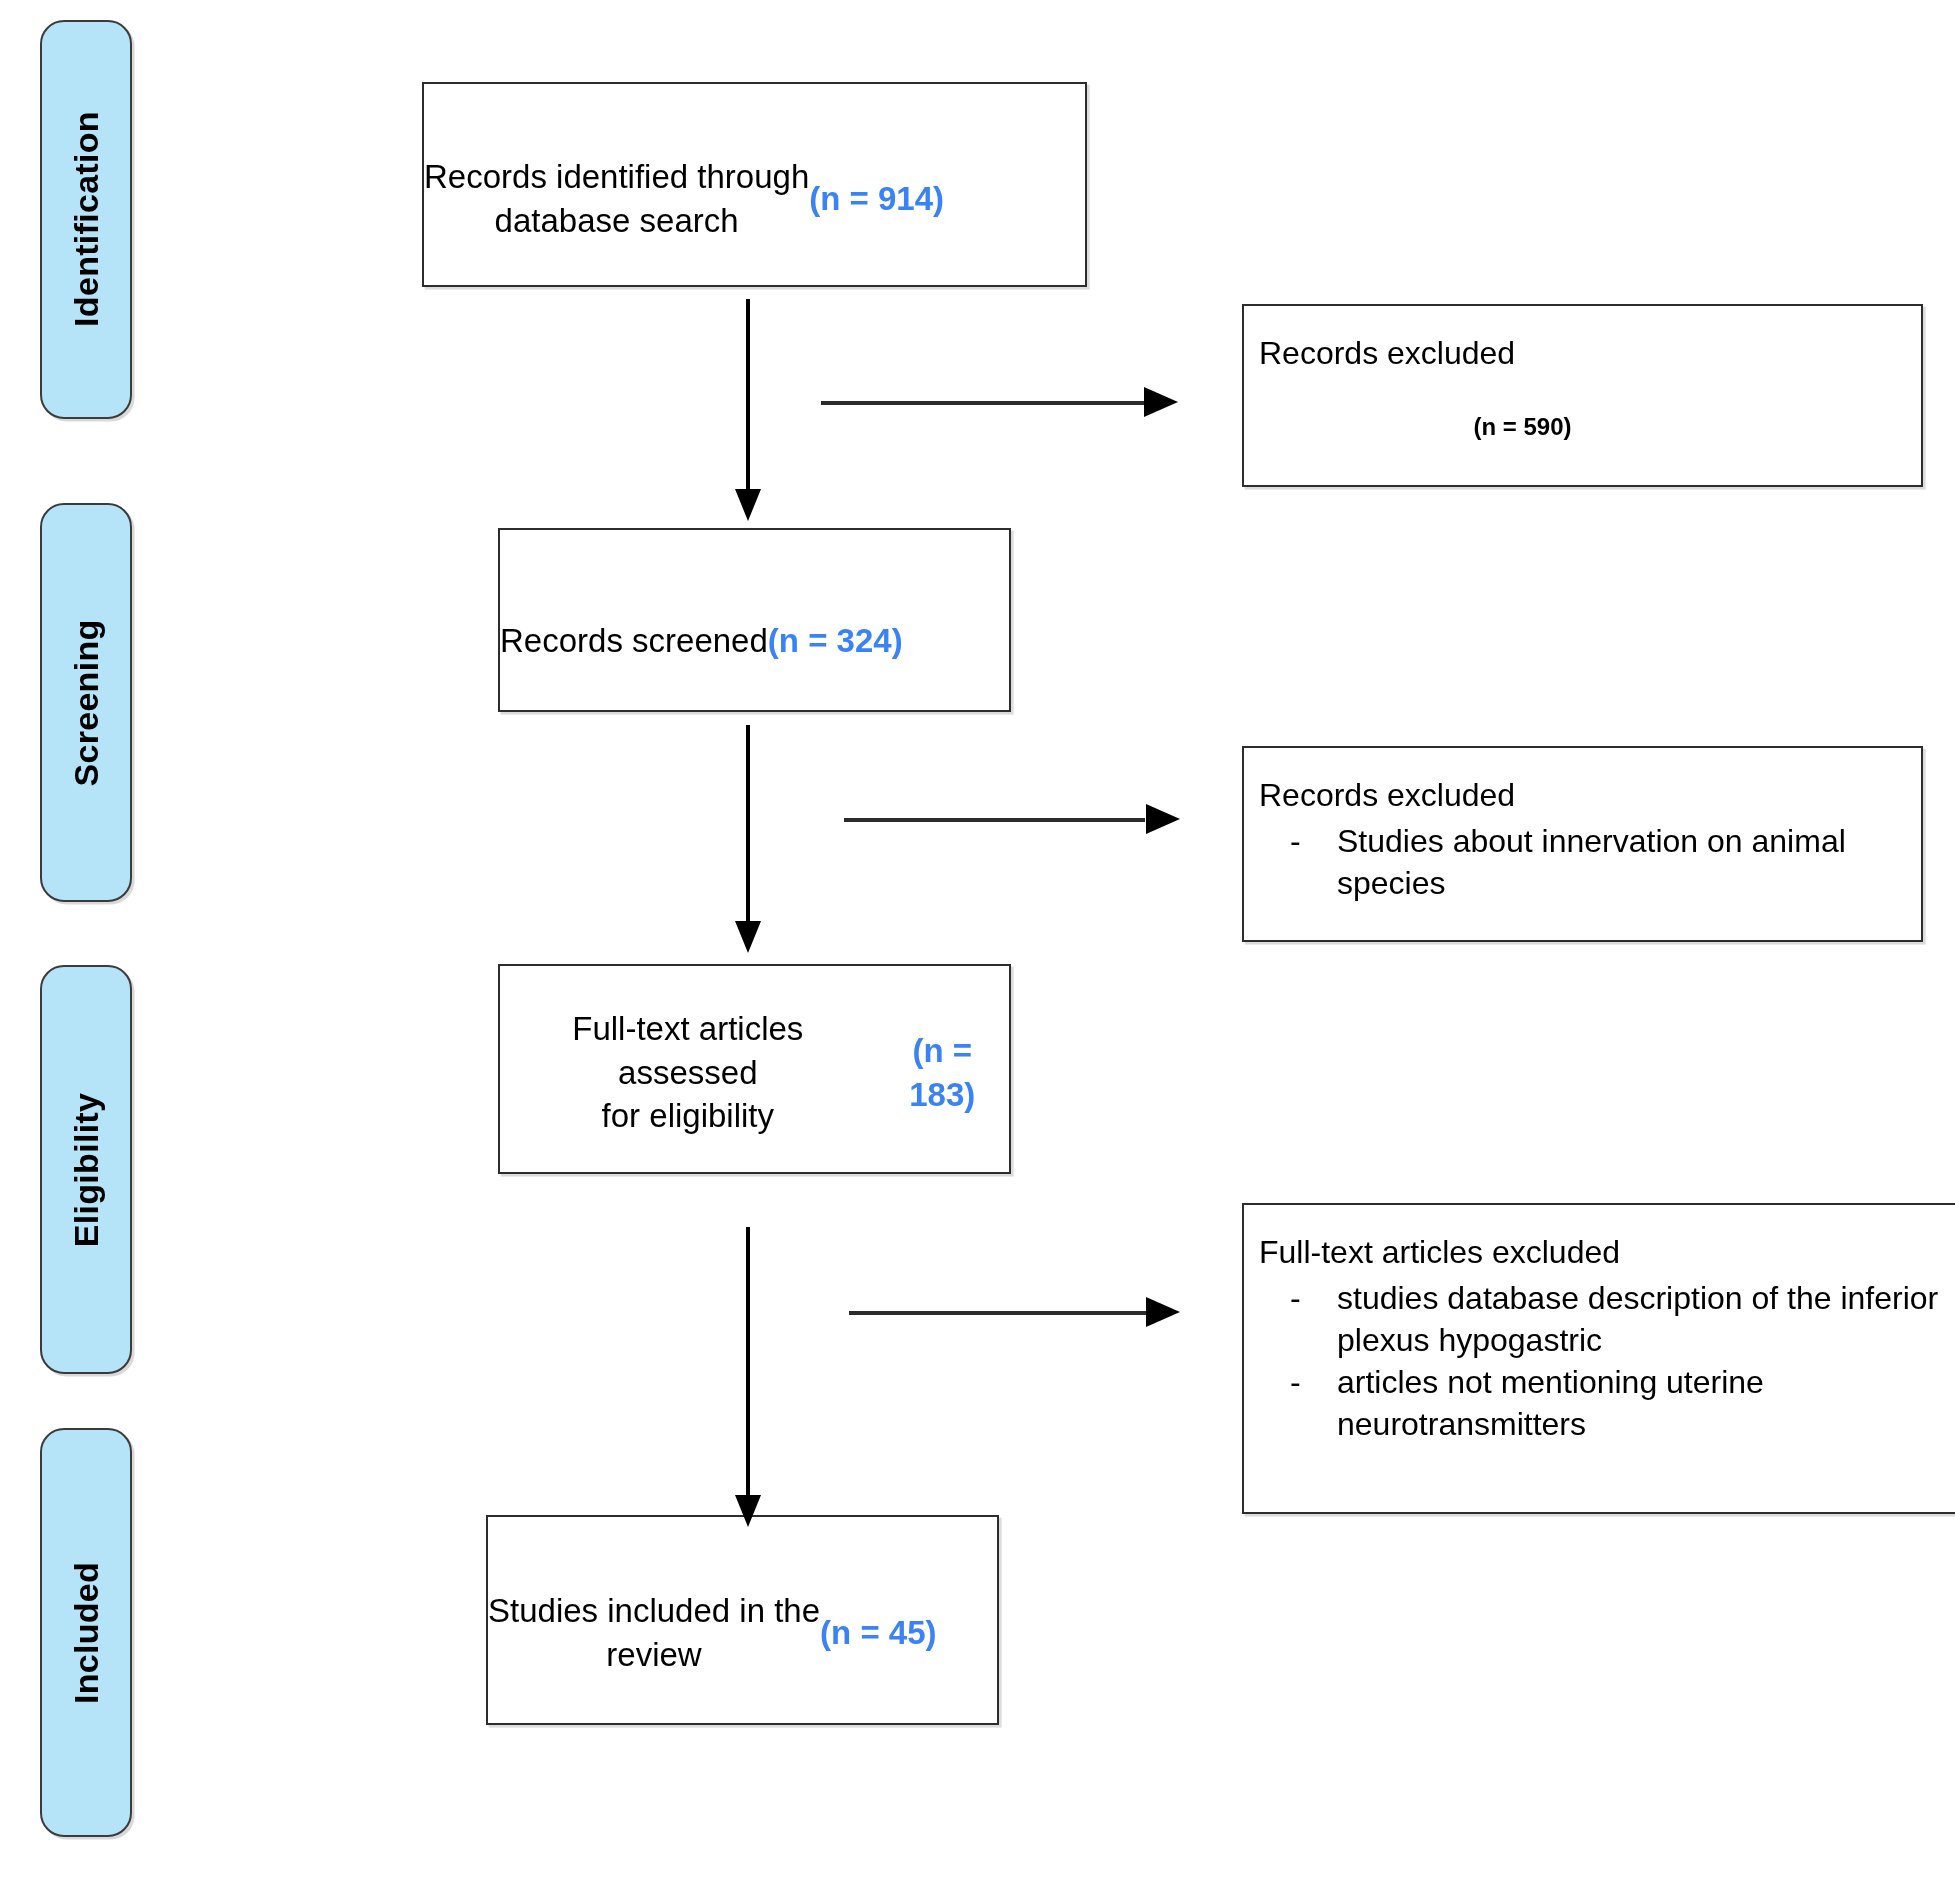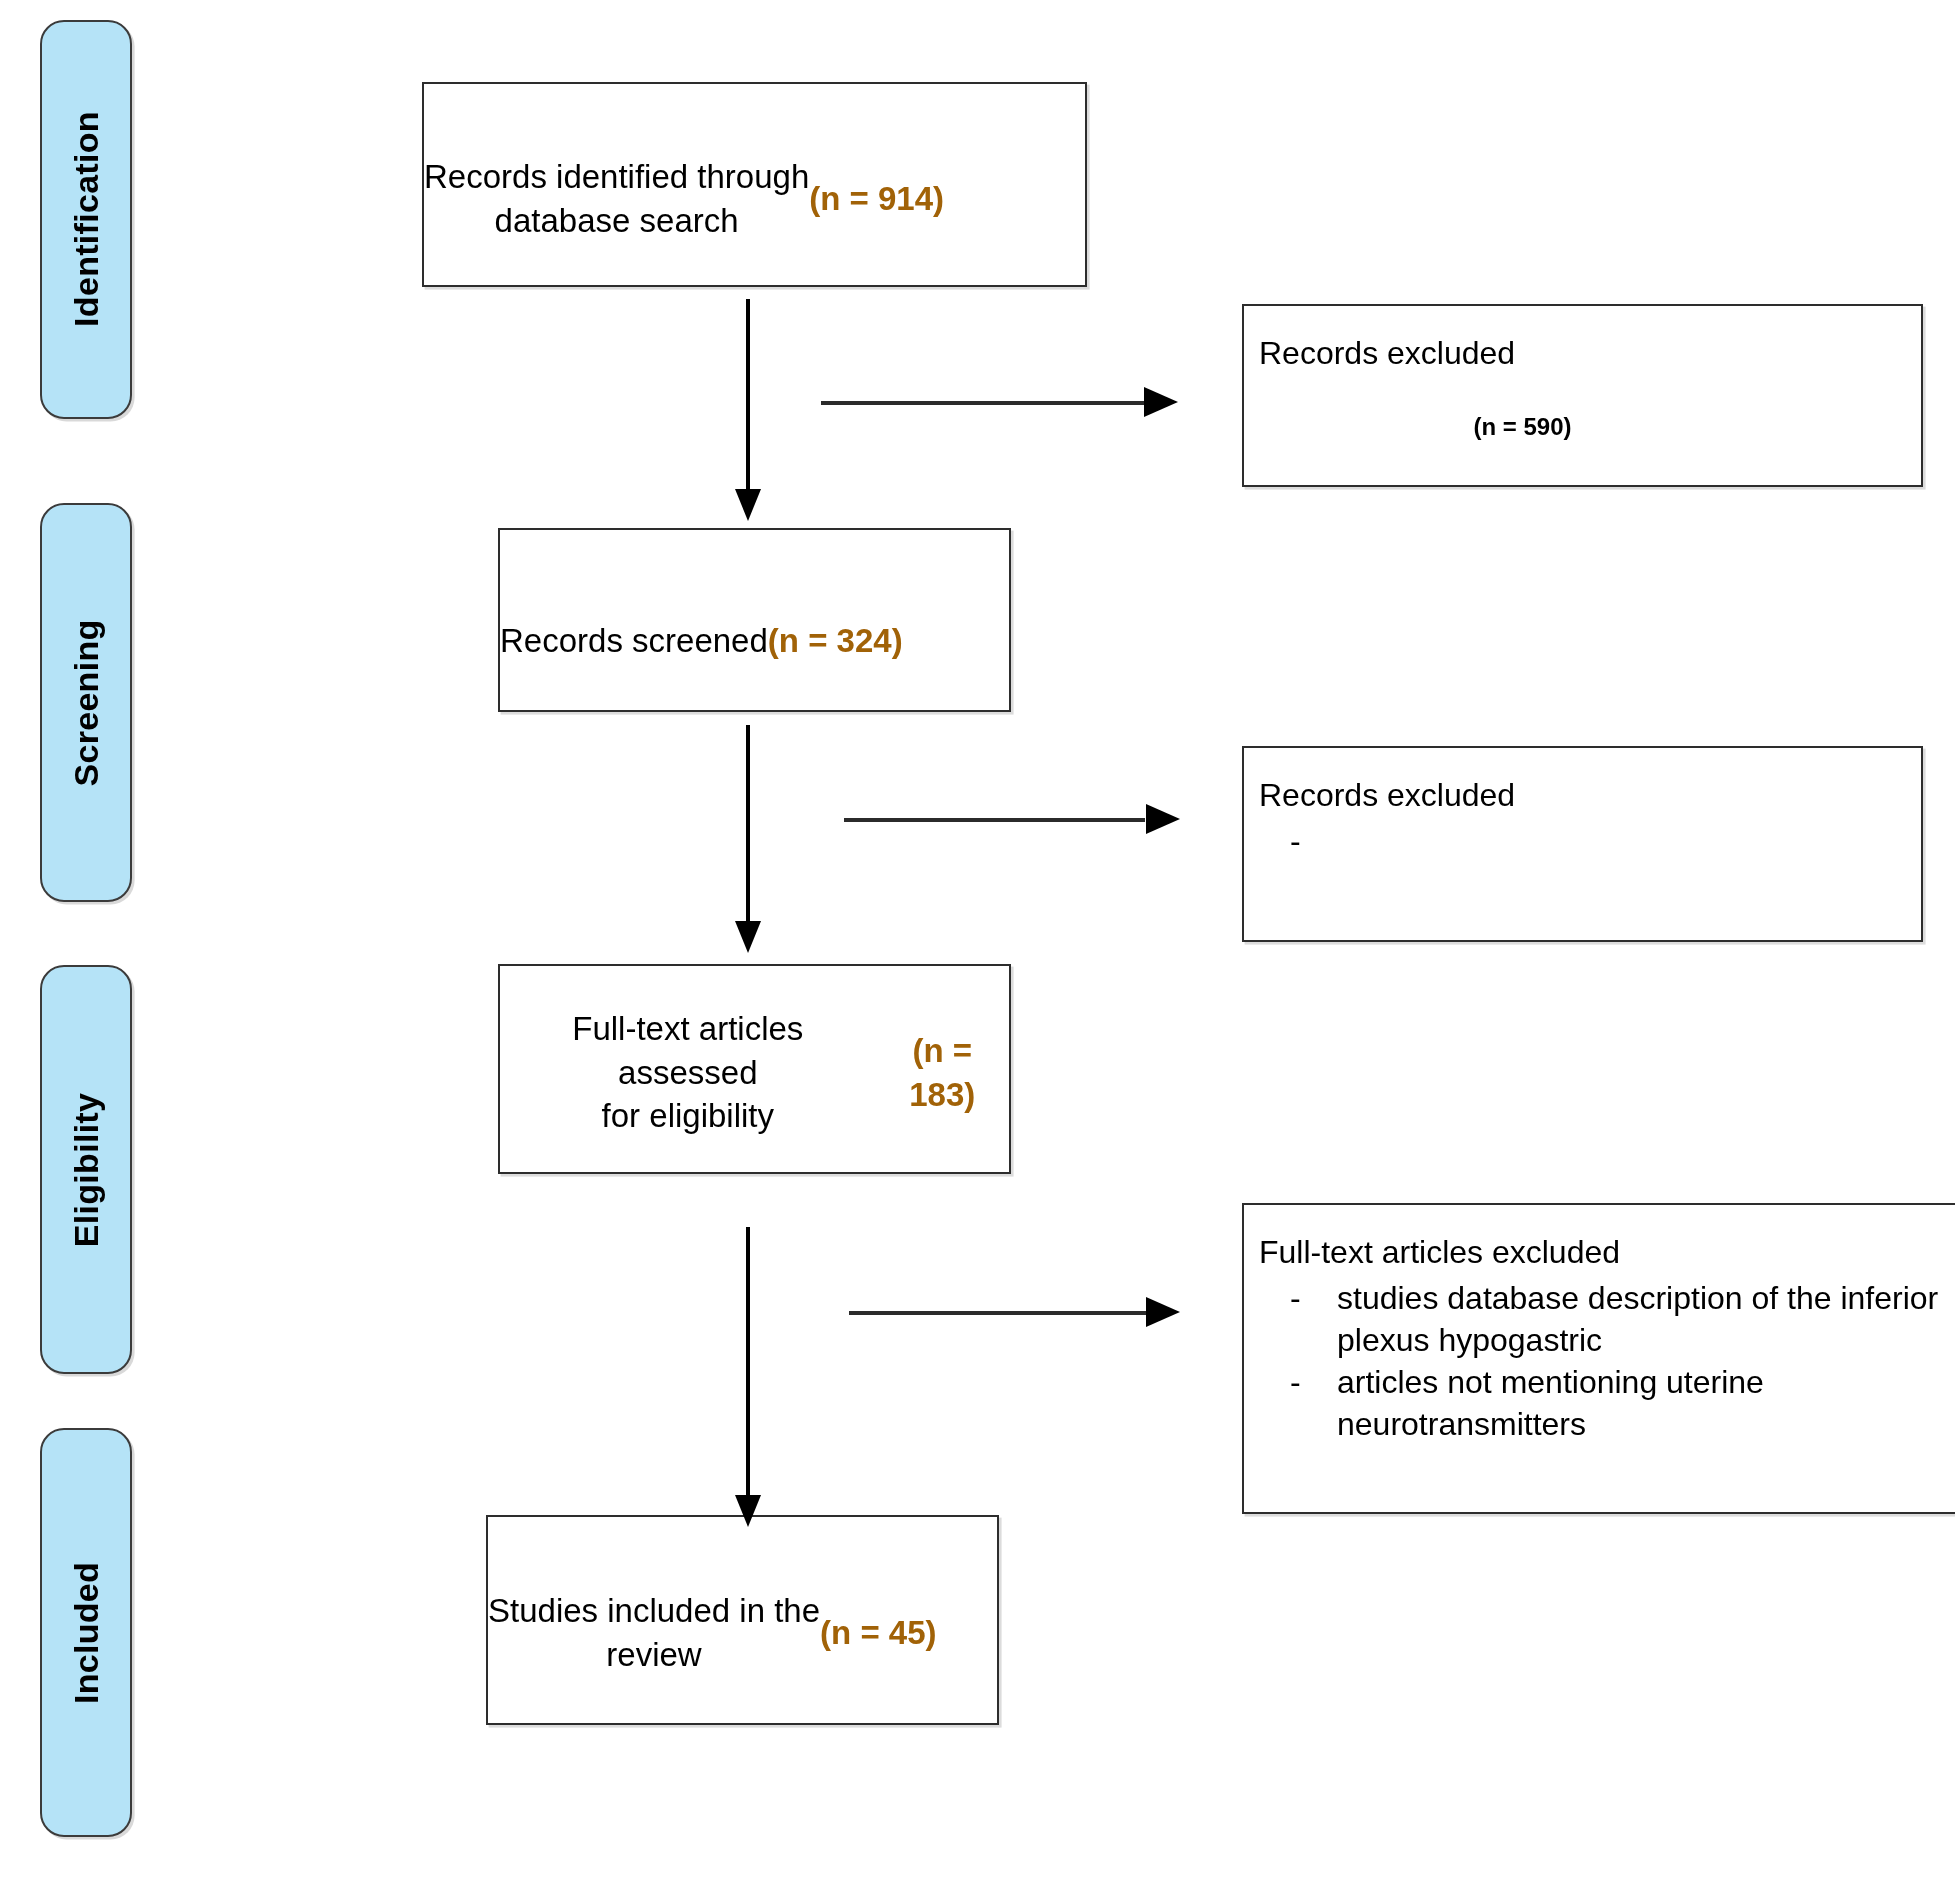--- a/index.html
+++ b/index.html
@@ -59,21 +59,21 @@
   .box-text {
     font-size: 33px;
     line-height: 1.32;
     color: #000000;
     text-align: center;
     white-space: pre-line;
   }
   .box-count {
     font-size: 33px;
     line-height: 1.32;
-    color: #a16207;
+    color: #3b82f6;
     font-weight: bold;
     text-align: center;
   }
 
   
   .flow-box.excluded {
     display: block;
     padding: 27px 21px 0 15px;
   }
   .excl-title {
@@ -206,20 +206,21 @@
   <div class="flow-box excluded" style="left:1242px; top:304px; width:681px; height:183px;">
     <div class="excl-title">Records excluded</div>
     <div class="excl-count">(n = 590)</div>
   </div>
 
   <div class="flow-box excluded" style="left:1242px; top:746px; width:681px; height:196px;">
     <div class="excl-title">Records excluded</div>
     <ul class="excl-list">
       <li>
         <span class="dash">-</span>
+        <span class="li-text">Studies about innervation on animal species</span>
       </li>
     </ul>
   </div>
 
   <div class="flow-box excluded" style="left:1242px; top:1203px; width:732px; height:311px;">
     <div class="excl-title">Full-text articles excluded</div>
     <ul class="excl-list">
       <li>
         <span class="dash">-</span>
         <span class="li-text">studies database description of the inferior plexus hypogastric</span>

